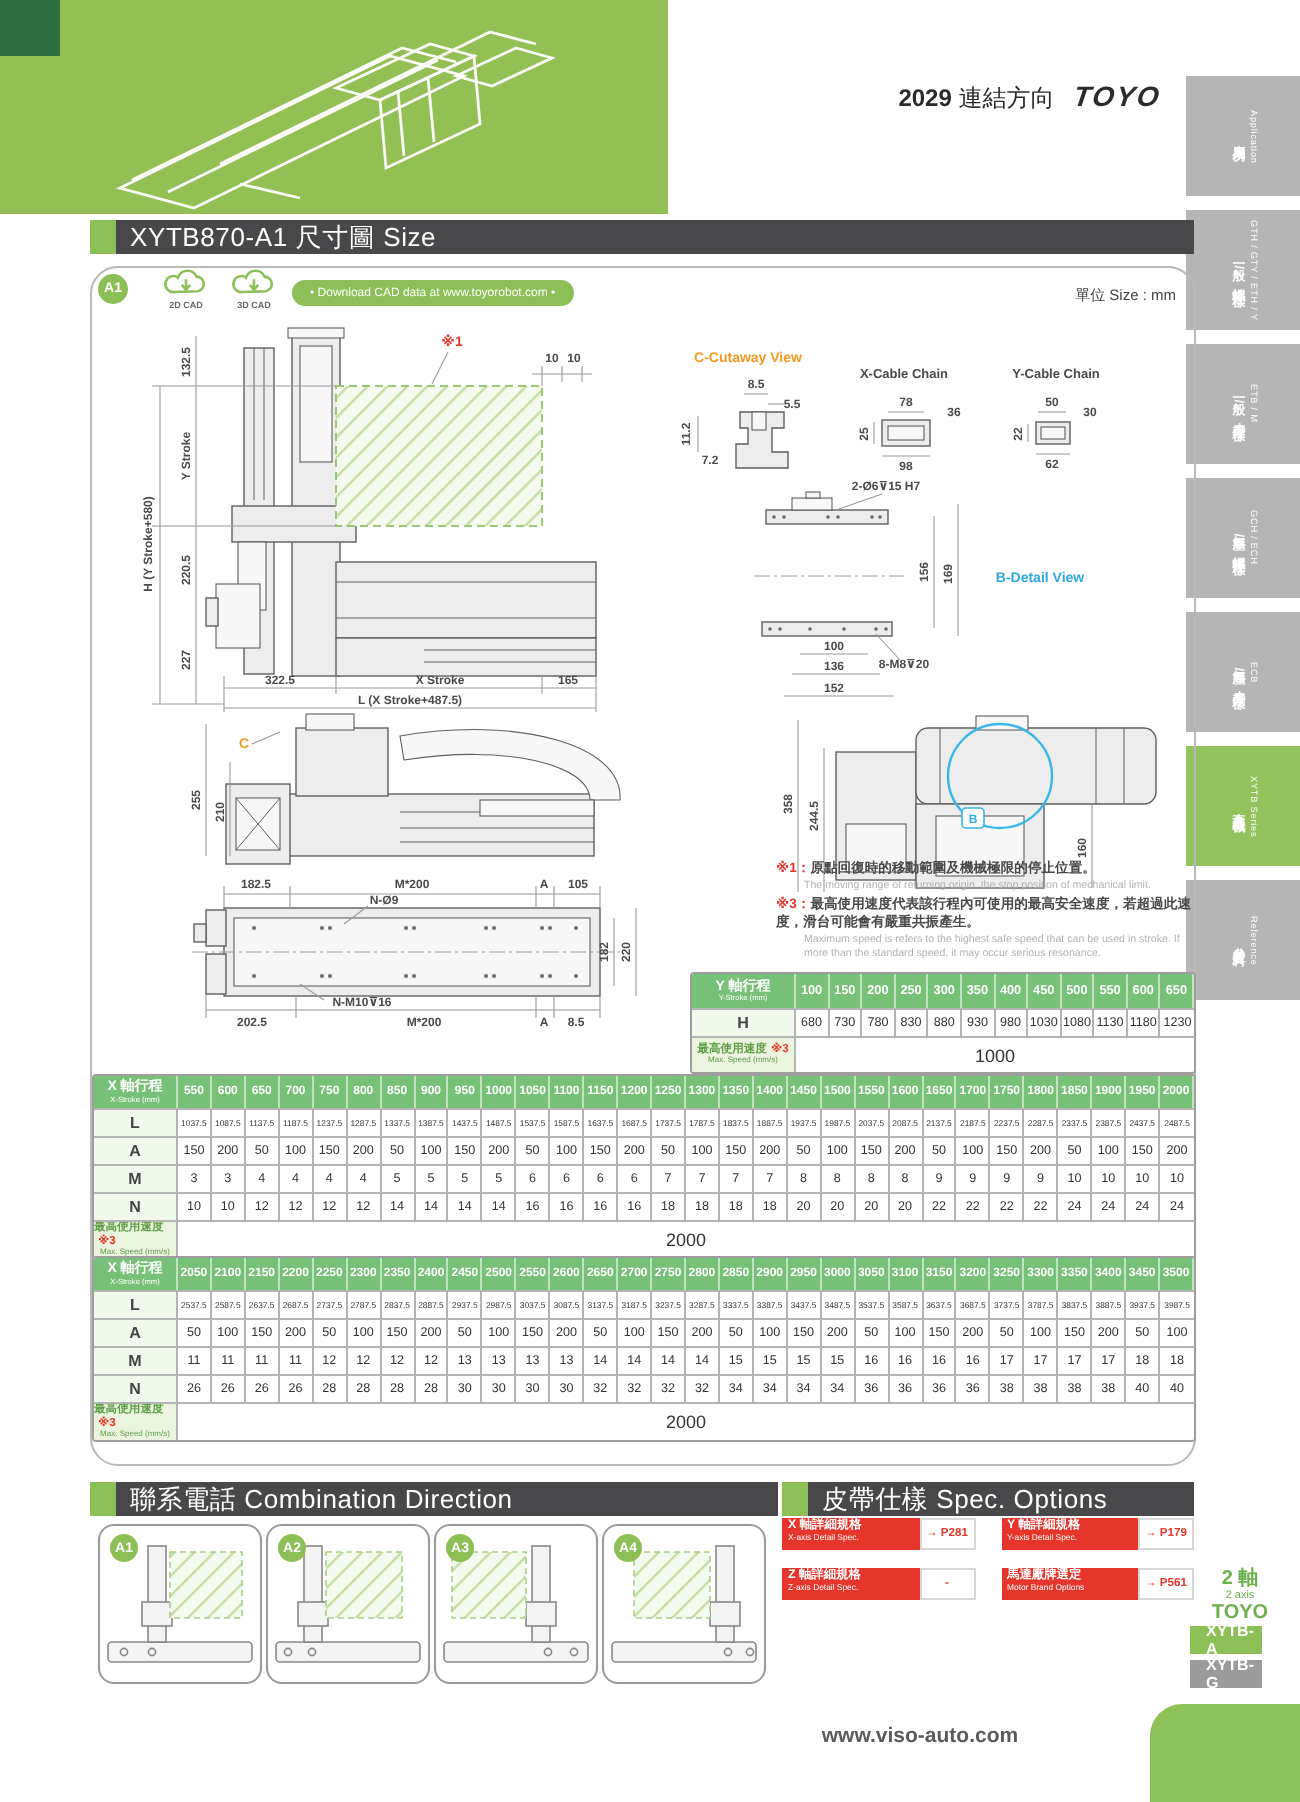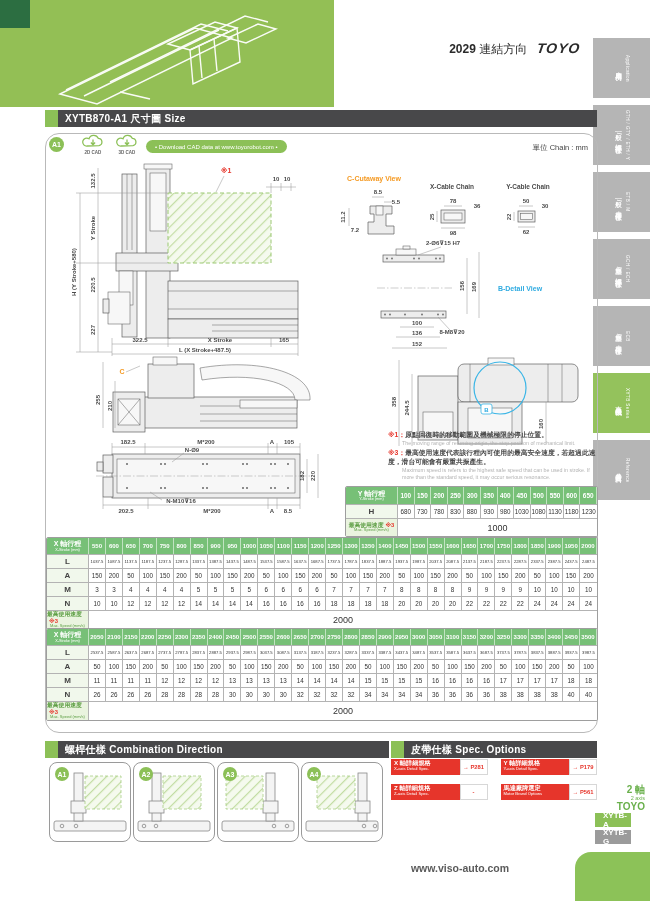--- a/index.html
+++ b/index.html
@@ -18,21 +18,21 @@
   #sidebar{position:absolute;top:38px;right:0;width:57px;display:flex;flex-direction:column;gap:7px;}
   .side-tab{height:60px;background:#b5b5b5;color:#fff;display:flex;align-items:center;justify-content:center;gap:2px;cursor:pointer;}
   .side-tab span{writing-mode:vertical-rl;}
   .side-tab .zh{font-weight:700;font-size:6.5px;letter-spacing:1px;}
   .side-tab .en{font-size:4.6px;letter-spacing:.4px;}
   .side-tab.active{background:#94c25c;}
 
   
   .barTitle{position:absolute;height:17px;background:#48484a;color:#fff;display:flex;align-items:center;}
   .barTitle .gsq{width:13px;height:17px;background:#8cc057;margin-right:7px;flex:0 0 auto;}
-  .barTitle .t{font-size:10px;font-weight:700;letter-spacing:.3px;}
+  .barTitle .t{font-size:13px;font-weight:400;letter-spacing:.3px;}
   #mainbar{left:45px;top:110px;width:552px;}
   #combbar{left:45px;top:741px;width:344px;}
   #specbar{left:391px;top:741px;width:206px;}
 
   
   .panel{position:absolute;left:45px;top:133px;width:551px;height:598px;border:1.2px solid #b9b9b9;border-radius:14px;}
   .a1badge{position:absolute;left:49px;top:137px;width:15px;height:15px;border-radius:50%;background:#8cc057;color:#fff;
            font-size:7px;font-weight:700;display:flex;align-items:center;justify-content:center;}
   .cad{position:absolute;top:134px;width:30px;text-align:center;}
   #cad2d{left:78px;} #cad3d{left:112px;}
@@ -101,21 +101,21 @@
   
   #chips{position:absolute;left:391px;top:759px;width:206px;display:grid;grid-template-columns:1fr 1fr;column-gap:13px;row-gap:9px;}
   .chip{display:flex;height:16px;cursor:pointer;}
   .chip .red{flex:1;background:#e6352b;color:#fff;padding:1px 3px;line-height:1.05;}
   .chip .red .zh{font-size:6.2px;font-weight:700;}
   .chip .red .en{font-size:4.2px;}
   .chip .box{width:26px;background:#fff;border:1px solid #d7d7d7;color:#e6352b;font-size:5.8px;font-weight:700;
              display:flex;align-items:center;justify-content:center;}
 
   
-  .seriesTxt{position:absolute;left:595px;top:784px;width:50px;text-align:right;color:#6ab04c;line-height:1.1;}
+  .seriesTxt{position:absolute;left:595px;top:784px;width:50px;text-align:center;color:#6ab04c;line-height:1.1;}
   .seriesTxt .b{font-size:10px;font-weight:700;}
   .seriesTxt .s{font-size:5.5px;}
   .stab{position:absolute;left:595px;width:36px;height:14px;color:#fff;font-size:8px;font-weight:700;
         display:flex;align-items:center;padding-left:8px;box-sizing:border-box;cursor:pointer;}
   #stabA{top:813px;background:#8cc057;}
   #stabG{top:830px;background:#9b9b9b;}
   .website{position:absolute;left:360px;top:862px;width:200px;text-align:center;font-size:10.5px;font-weight:700;color:#5a5a5a;}
   .blob{position:absolute;left:575px;top:852px;width:75px;height:49px;background:#8cc258;border-radius:16px 0 0 0;}
 </style>
 </head>
@@ -193,21 +193,21 @@
     <div class="cl">2D CAD</div>
   </div>
   <div class="cad" id="cad3d">
     <svg viewBox="0 0 32 20">
       <path d="M9 15 a5 5 0 1 1 2-9 a6.2 6.2 0 0 1 11.6-.6 a4.6 4.6 0 0 1 .9 9.1 z" fill="#fff" stroke="#8cc057" stroke-width="1.6"></path>
       <path d="M16 7 v6 M13.4 10.6 L16 13.6 L18.6 10.6" stroke="#8cc057" stroke-width="1.6" fill="none"></path>
     </svg>
     <div class="cl">3D CAD</div>
   </div>
   <div class="dlpill">• Download CAD data at www.toyorobot.com •</div>
-  <div class="unit">單位 Chain : mm</div>
+  <div class="unit">單位 Size : mm</div>
 
   <svg class="draw" viewBox="0 0 650 901">
     <defs>
       <pattern id="hz" width="7" height="7" patternTransform="rotate(45)" patternUnits="userSpaceOnUse">
         <rect width="7" height="7" fill="#f5faee"></rect>
         <line x1="0" y1="0" x2="0" y2="7" stroke="#c3dda4" stroke-width="2.4"></line>
       </pattern>
     </defs>
 
     <g>
@@ -837,21 +837,21 @@
         <div class="tc tsl">
           <div class="zh"><span>最高使用速度</span><span class="ref">※3</span></div>
           <div class="en">Max. Speed (mm/s)</div>
         </div>
         <div class="tc tsv">2000</div>
       </div>
     </div>
 
   <div class="barTitle" id="combbar">
     <span class="gsq"></span>
-    <span class="t"><span>螺桿仕樣</span>&nbsp;<span>Combination Direction</span></span>
+    <span class="t"><span>聯系電話</span>&nbsp;<span>Combination Direction</span></span>
   </div>
 
   <div class="card" style="left:49px">
     <div class="badge">A1</div>
     <svg viewBox="0 0 80 78">
       <rect class="cs" x="4" y="58" width="72" height="10" rx="2"></rect>
       <circle class="cs" cx="12" cy="63" r="1.8"></circle>
         <circle class="cs" cx="26" cy="63" r="1.8"></circle>
       <rect class="cs" x="24" y="10" width="9" height="48"></rect>
       <rect class="cs" x="21" y="38" width="15" height="12"></rect>

